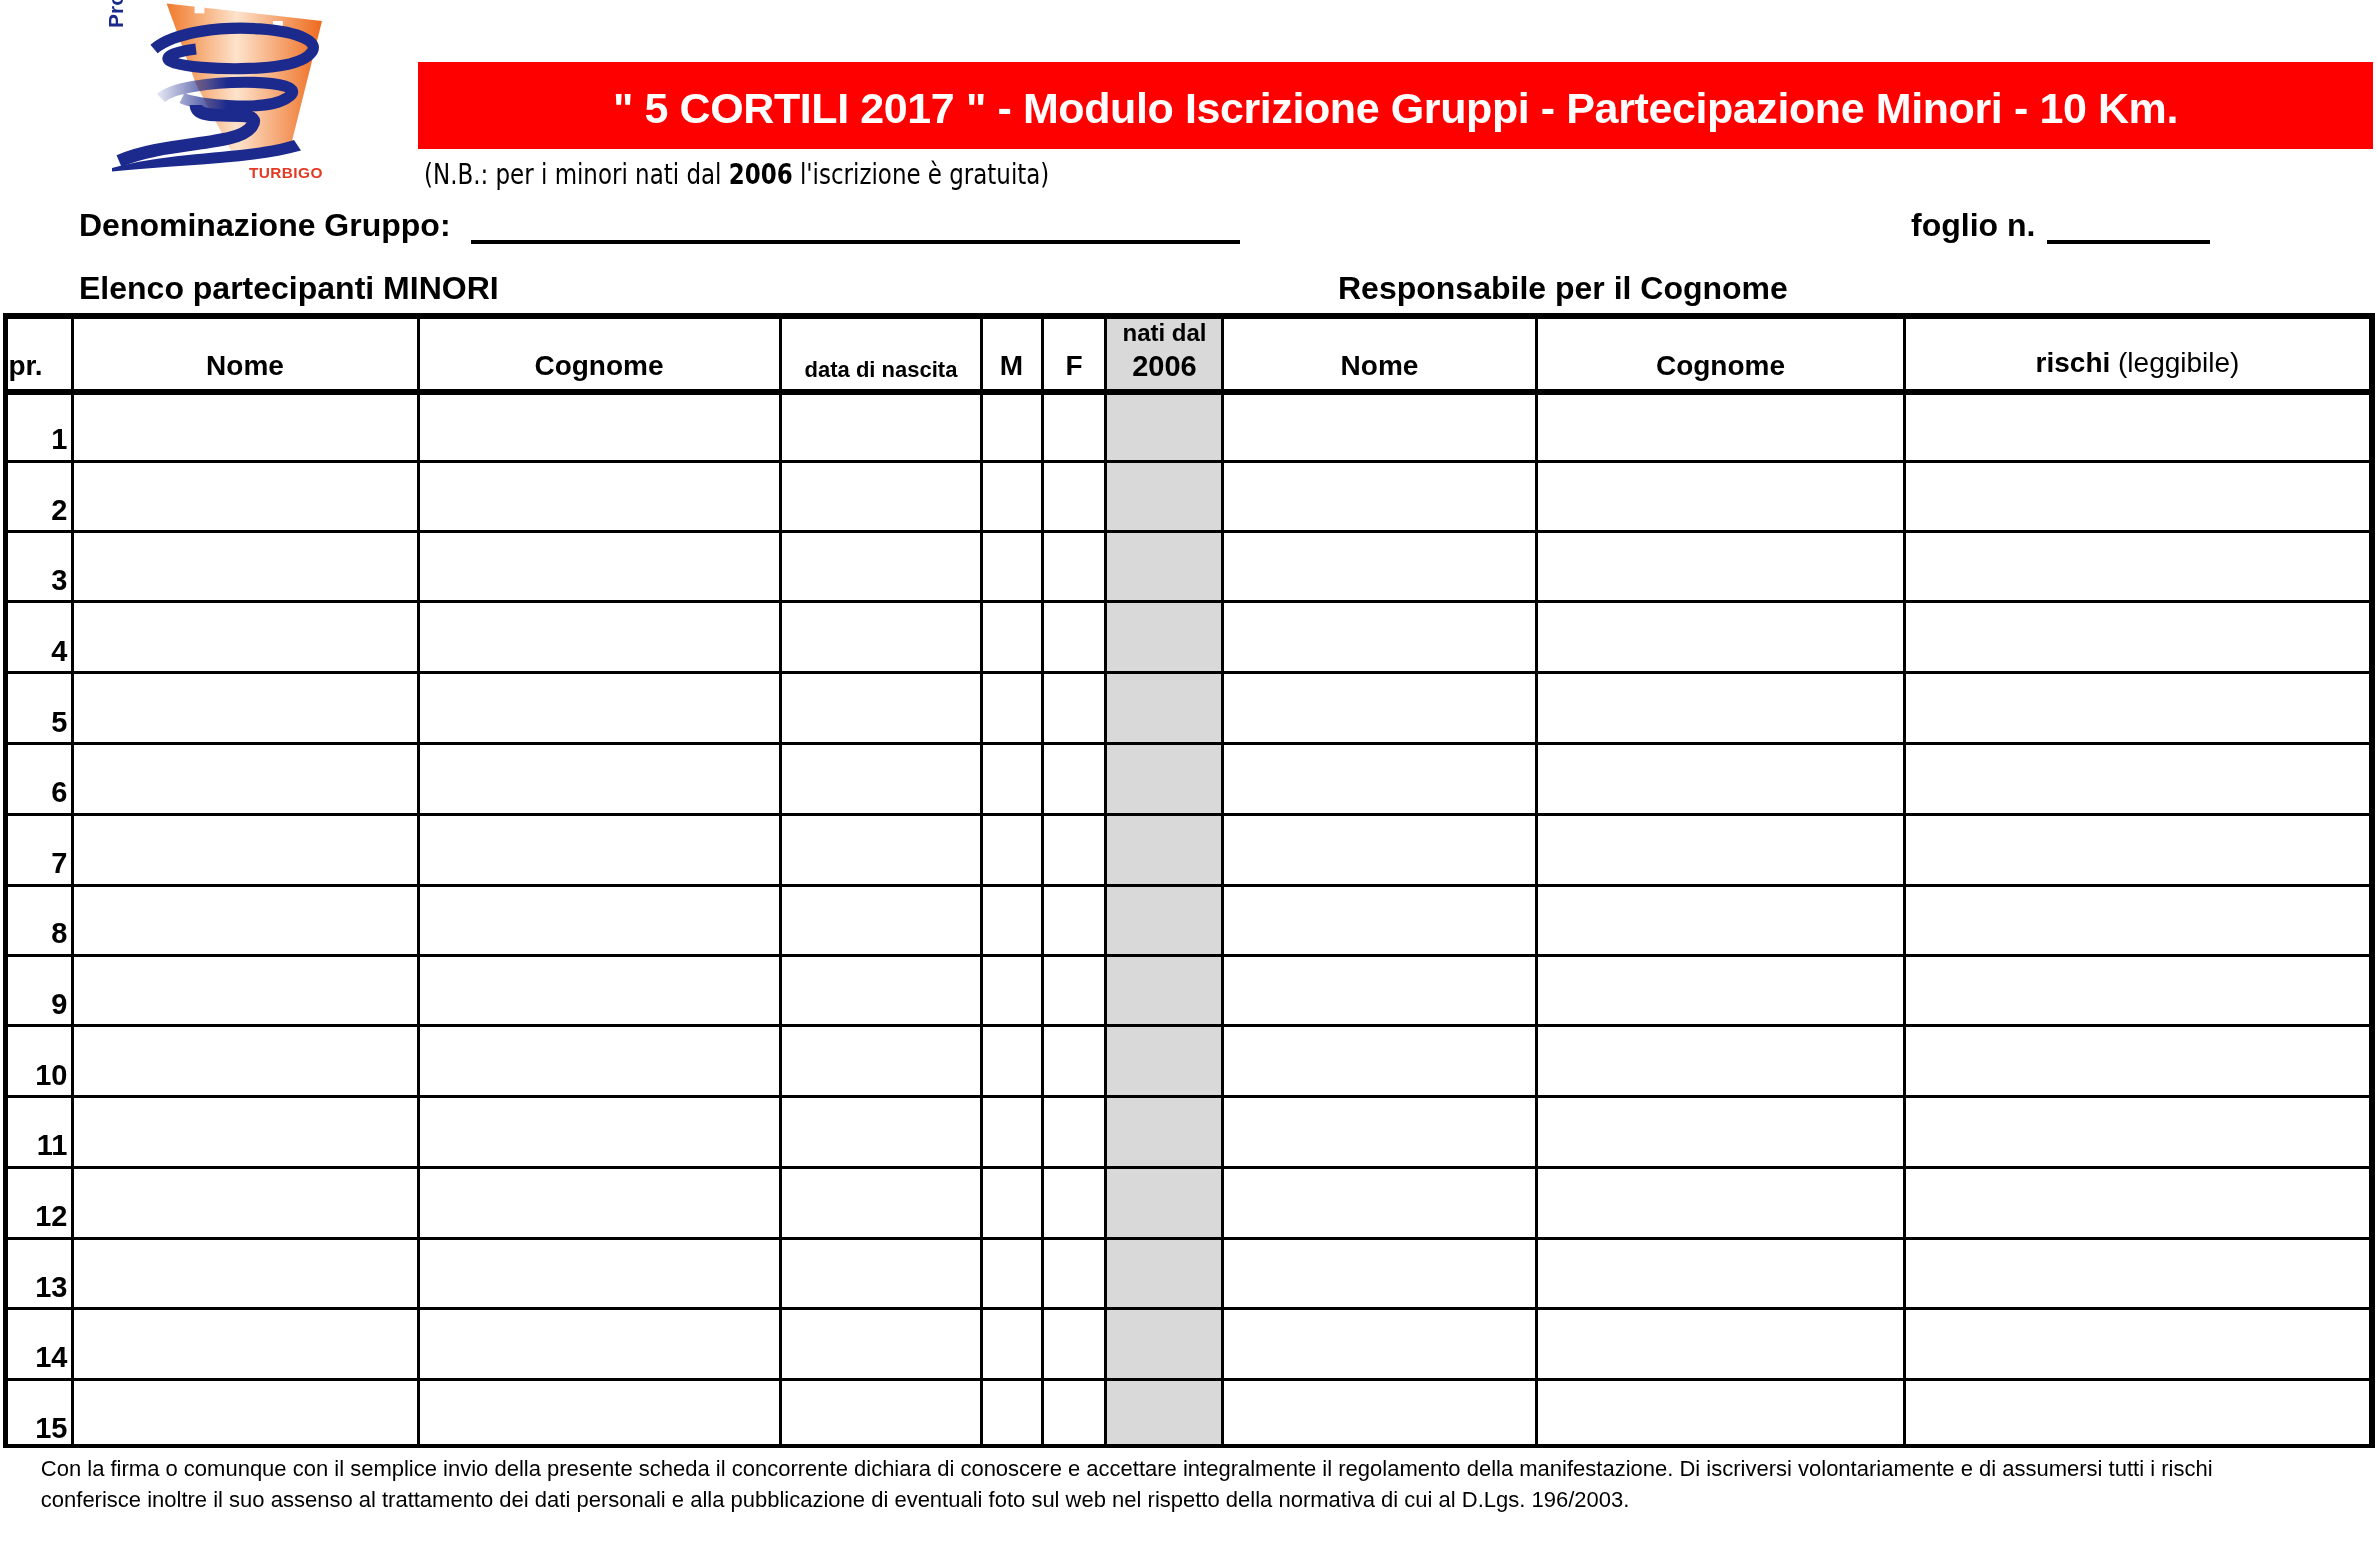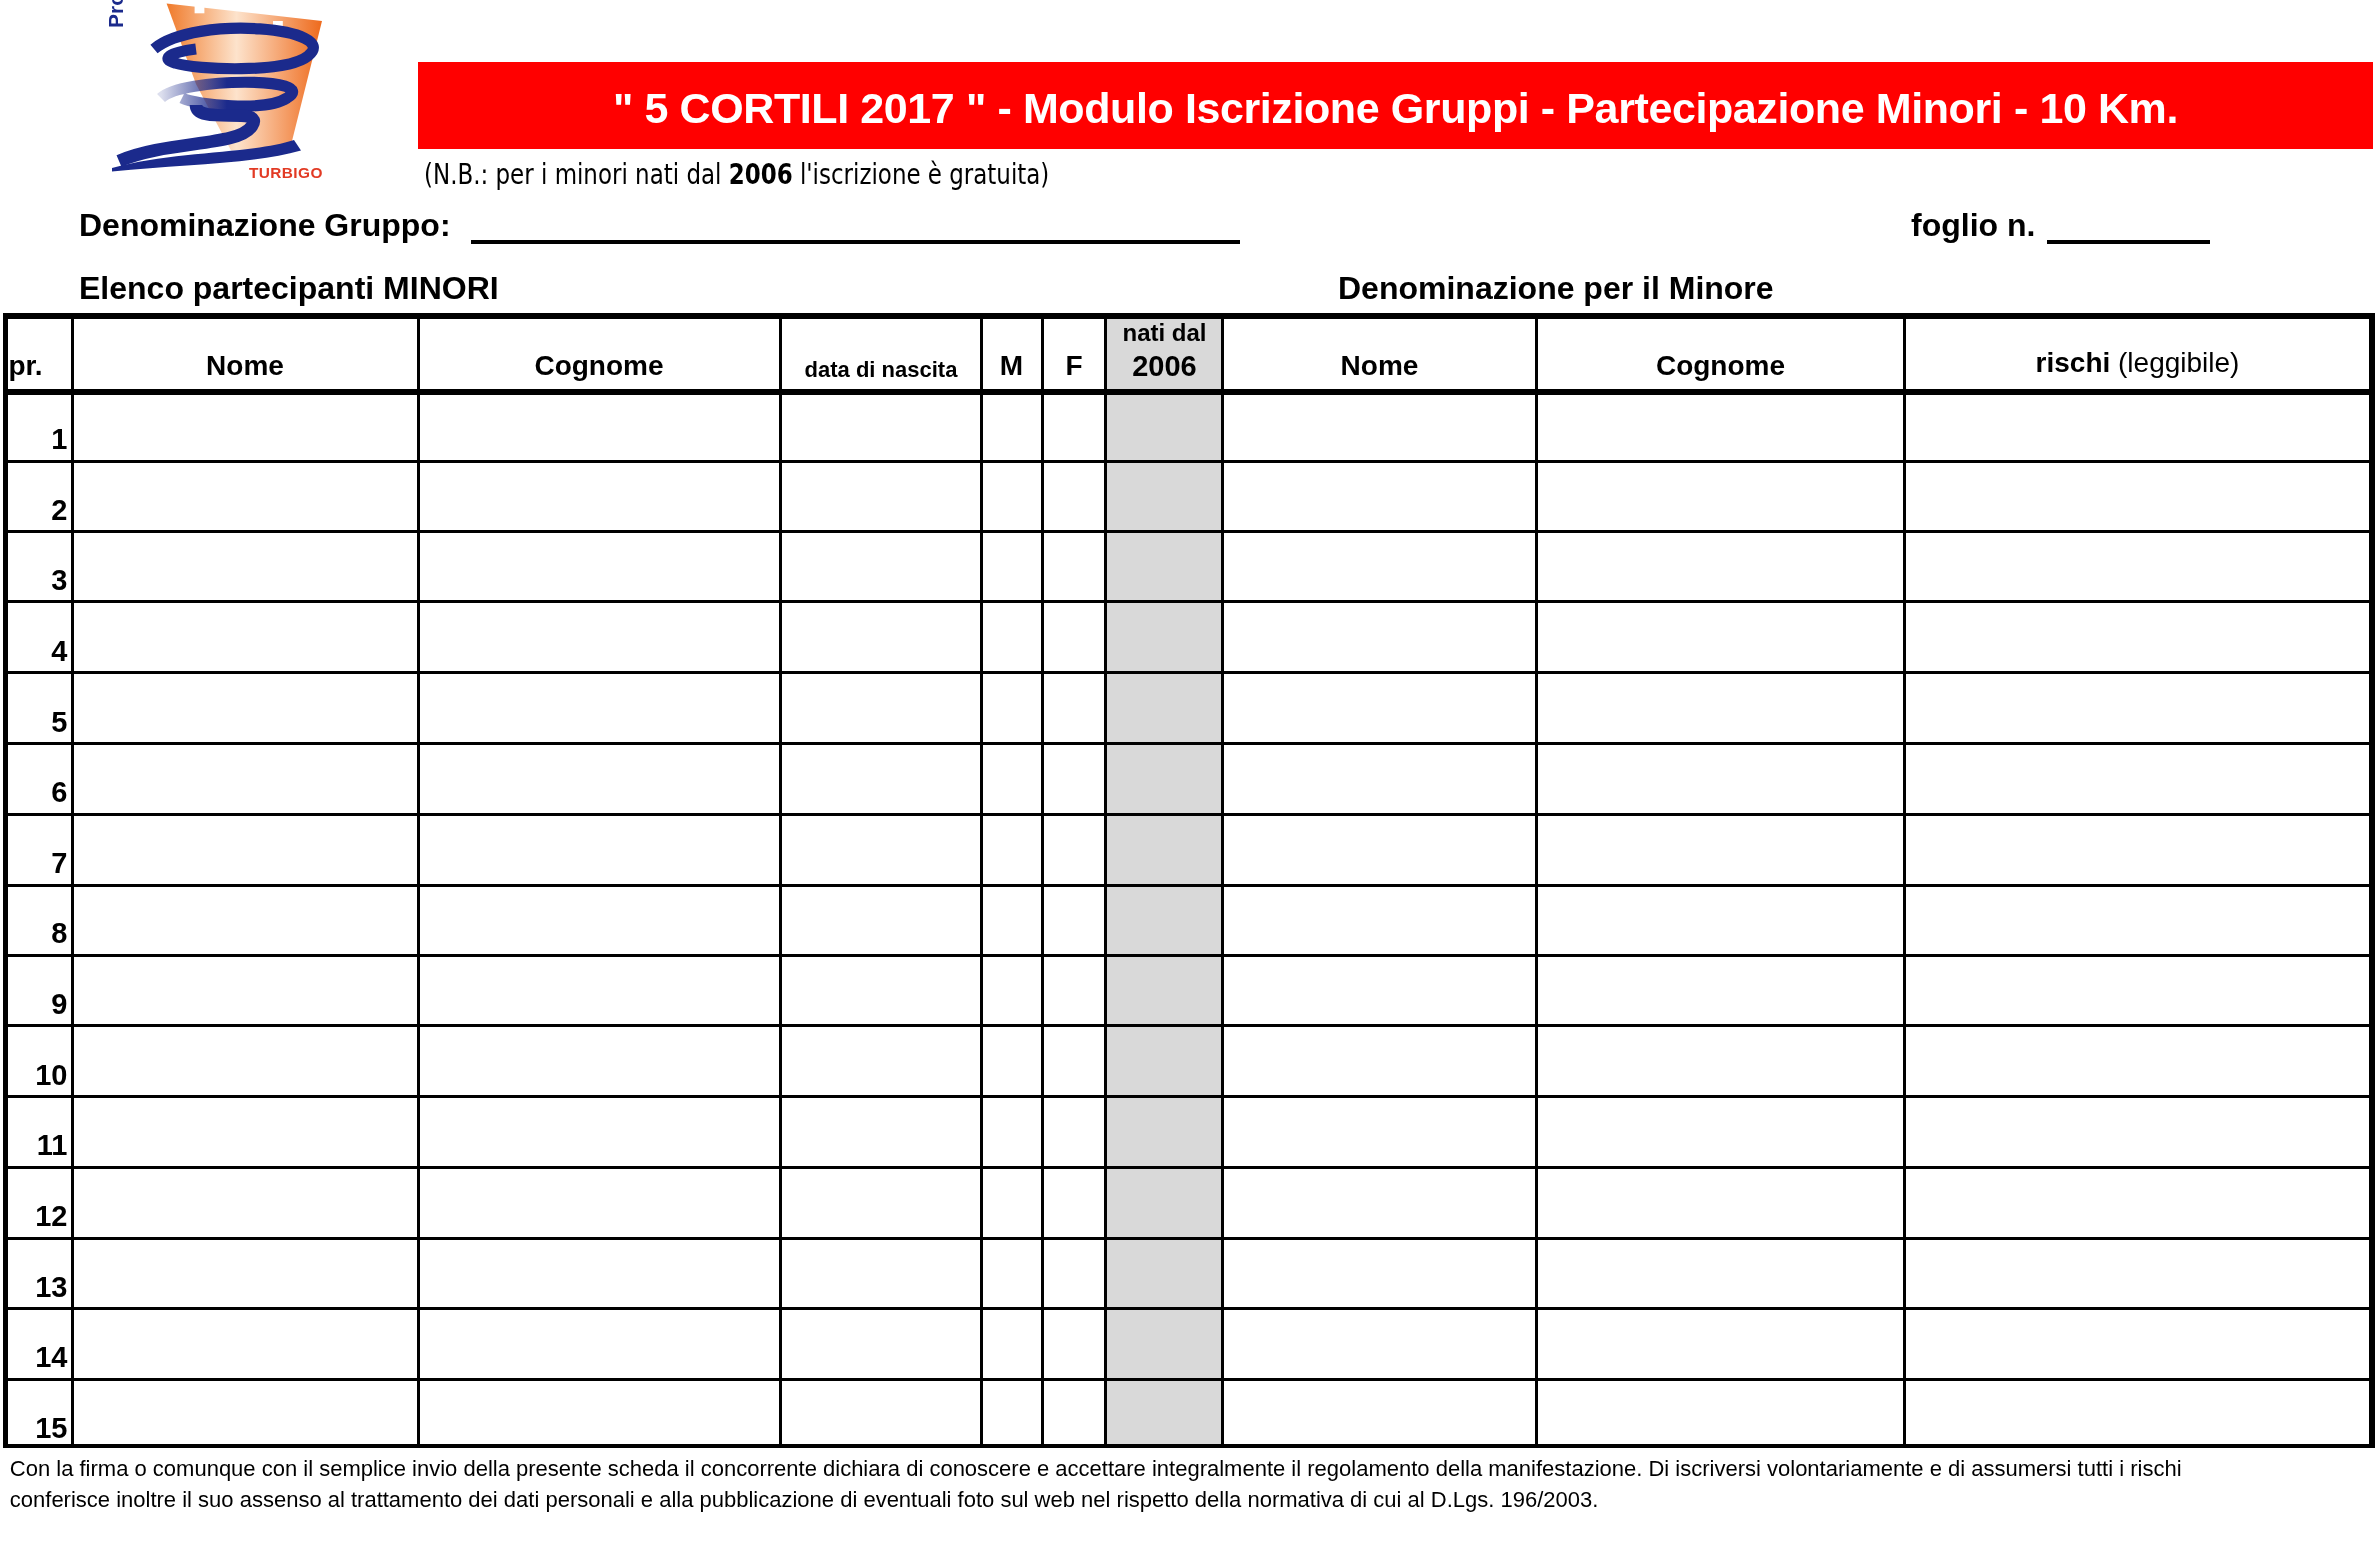--- a/index.html
+++ b/index.html
@@ -32,21 +32,21 @@
   .hthick { position:absolute; left:2.8px; width:2370px; height:5.6px; background:#000; }
   #gray-col { left:1107px; top:316px; width:116px; height:1130px; background:#d9d9d9; }
   .outer-l { position:absolute; left:2.8px; top:313px; width:5.6px; height:1135px; background:#000; }
   .outer-r { position:absolute; left:2369px; top:313px; width:5.6px; height:1135px; background:#000; }
 
   .hdr { position:absolute; font-weight:bold; font-size:28px; text-align:center; white-space:nowrap; }
   .rownum { position:absolute; left:8.4px; width:59px; text-align:right; font-weight:bold; font-size:29px; }
   .cell { position:absolute; }
 
   #footer { left:9.8px; top:1453px; width:2361px; font-size:22px; line-height:31px; }
-  #footer div { white-space:nowrap; }
+  #footer div { white-space:nowrap;margin-left:31px; }
 </style>
 </head>
 <body>
 
 <svg id="logo" class="abs" viewBox="0 0 310 270">
   <defs>
     <linearGradient id="og" x1="0" x2="1" y1="0" y2="0">
       <stop offset="0" stop-color="#f07a2a"></stop>
       <stop offset="0.45" stop-color="#fde3cc"></stop>
       <stop offset="1" stop-color="#ee6a1c"></stop>
@@ -73,21 +73,21 @@
 
 <div id="note" class="abs">
   <span>(N.B.: per i minori nati dal </span><b>2006</b><span> l'iscrizione è gratuita)</span>
 </div>
 
 <div id="denom-label" class="abs label-big">Denominazione Gruppo:</div>
 <div id="denom-line" class="abs"></div>
 <div id="foglio-label" class="abs label-big">foglio n.</div>
 <div id="foglio-line" class="abs"></div>
 <div id="elenco-label" class="abs label-big">Elenco partecipanti MINORI</div>
-<div id="resp-label" class="abs label-big">Denominazione per il Minore</div>
+<div id="resp-label" class="abs label-big">Responsabile per il Cognome</div>
 
 <div id="gray-col" class="abs"></div>
 <div id="table-lines"></div>
 
 <div class="hdr" style="left:8.4px;top:350px;width:59px;text-align:left;">pr.</div>
 <div class="hdr" style="left:72px;top:350px;width:346px;">Nome</div>
 <div class="hdr" style="left:418px;top:350px;width:362px;">Cognome</div>
 <div class="hdr" style="left:781px;top:357px;width:200px;font-size:22px;">data di nascita</div>
 <div class="hdr" style="left:981px;top:350px;width:61px;">M</div>
 <div class="hdr" style="left:1042px;top:350px;width:64px;">F</div>

